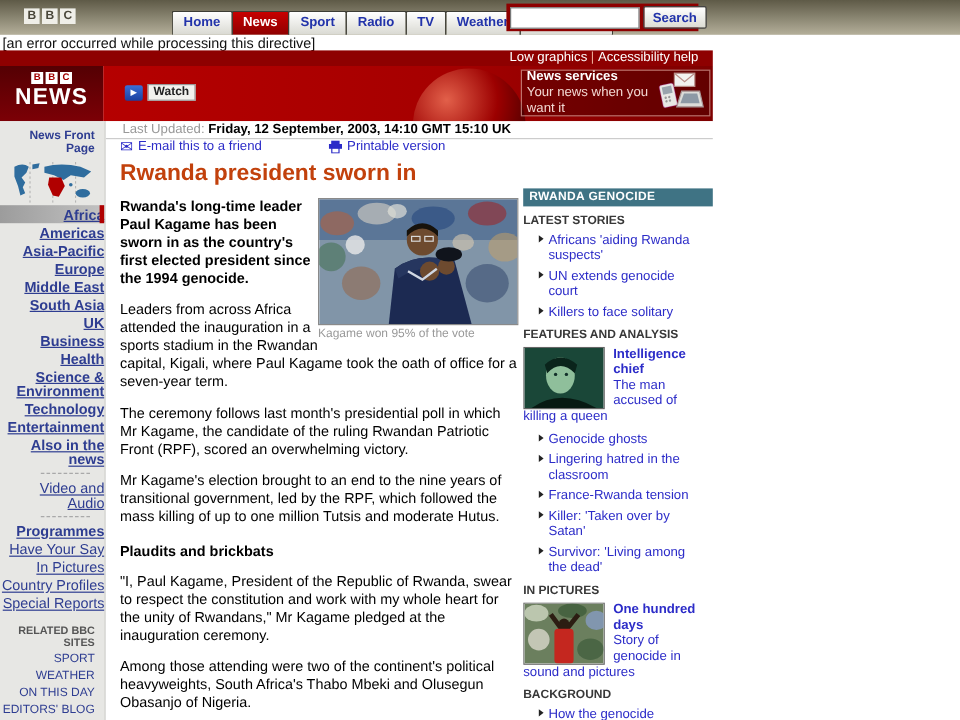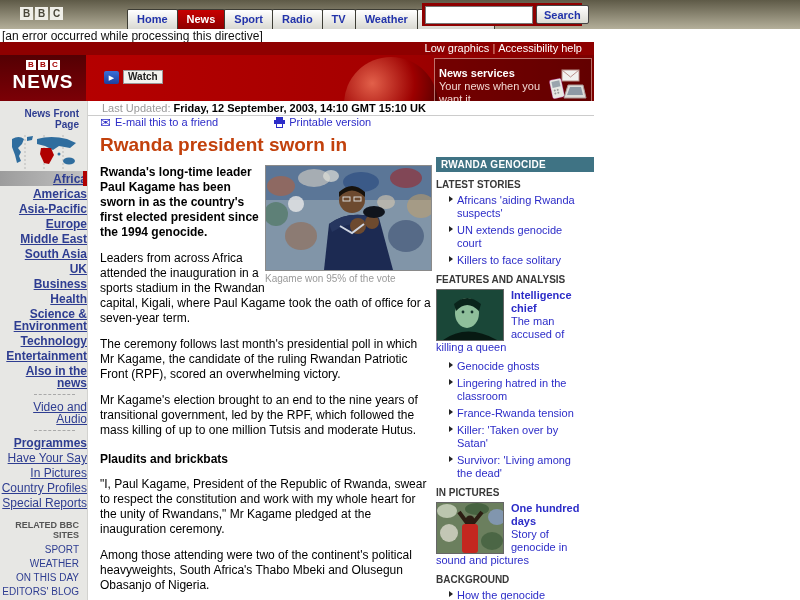--- a/index.html
+++ b/index.html
@@ -6,21 +6,21 @@
   .page{position:relative;width:800px;height:600px;overflow:hidden;background:#fff;
         font-family:"Liberation Sans","DejaVu Sans",sans-serif;}
   a{text-decoration:none;cursor:pointer;}
 
   
   .topbar{position:absolute;left:0;top:0;width:800px;height:29px;
           background:linear-gradient(180deg,#5e5a47,#b4af9a);}
   .bbc-blocks{position:absolute;left:20px;top:7px;display:flex;gap:2px;cursor:pointer;}
   .blk{width:13px;height:13px;background:#efeee8;color:#4a473a;font-weight:bold;
        font-size:10px;line-height:13px;text-align:center;}
-  .tabs{position:absolute;left:96px;bottom:0;display:flex;align-items:flex-start;padding-left:32px;}
+  .tabs{position:absolute;left:112px;bottom:0;display:flex;align-items:flex-start;padding-left:32px;}
   .tab{display:block;padding:3px 9px 4px;background:linear-gradient(#ffffff,#d9d9d2);
        border:1px solid #3c3c34;border-bottom:none;margin-left:-1px;font-size:11px;
        font-weight:bold;color:#2233aa;border-radius:2px 2px 0 0;}
   .tab.active{background:linear-gradient(#c80000,#8e0000);color:#fff;}
   .searchbox{position:absolute;left:422px;top:3px;width:160px;height:23px;background:#8e0000;
              display:flex;align-items:center;gap:3px;padding:0 3px;box-sizing:border-box;}
   .search-input{width:102px;height:16px;border:1px solid #777;font-size:11px;padding:0 2px;
                 font-family:inherit;}
   .search-btn{height:19px;background:linear-gradient(#fff,#dcdcd4);border:1px solid #444;
               border-radius:2px;font-size:11px;font-weight:bold;color:#2233aa;padding:0 7px;
@@ -46,21 +46,21 @@
   .mast-banner{position:absolute;left:86px;top:0;width:508px;height:46px;overflow:hidden;
                background:linear-gradient(90deg,#b50000 0%,#a60000 55%,#7e0000 100%);}
   .globe{position:absolute;left:258px;top:2px;width:94px;height:94px;border-radius:50%;
          background:radial-gradient(circle at 30% 28%,#e2604a 0%,#9c0000 45%,#3c0000 85%);}
   .watch-row{position:absolute;left:18px;top:15px;display:flex;align-items:center;gap:4px;cursor:pointer;}
   .play-box{width:15px;height:13px;background:linear-gradient(#3a6fd8,#1b3f9e);color:#fff;
             font-size:7px;text-align:center;line-height:13px;border-radius:2px;}
   .watch-btn{background:#f2f2ee;border:1px solid #999;color:#222;font-size:10px;font-weight:bold;
              padding:0 4px;line-height:12px;}
   .watch-title{color:#fff;font-weight:bold;font-size:12px;margin-left:3px;}
-  .services{position:absolute;left:348px;top:3px;width:158px;height:56px;
+  .services{position:absolute;left:348px;top:3px;width:158px;height:39px;
             background:rgba(55,0,0,0.38);border:1px solid rgba(255,205,195,0.55);
             display:flex;align-items:center;box-sizing:border-box;padding:2px 4px;cursor:pointer;}
   .svc-title{color:#fff;font-weight:bold;font-size:11px;line-height:13px;}
   .svc-sub{color:#f3d8d2;font-size:11px;line-height:13px;}
   .devices{margin-left:auto;flex:none;}
 
   
   .dateline{position:absolute;left:88px;top:101px;width:506px;height:15px;background:#fff;
             border-bottom:1px solid #ccc;font-size:11px;line-height:14px;padding-left:14px;
             box-sizing:border-box;white-space:nowrap;}

